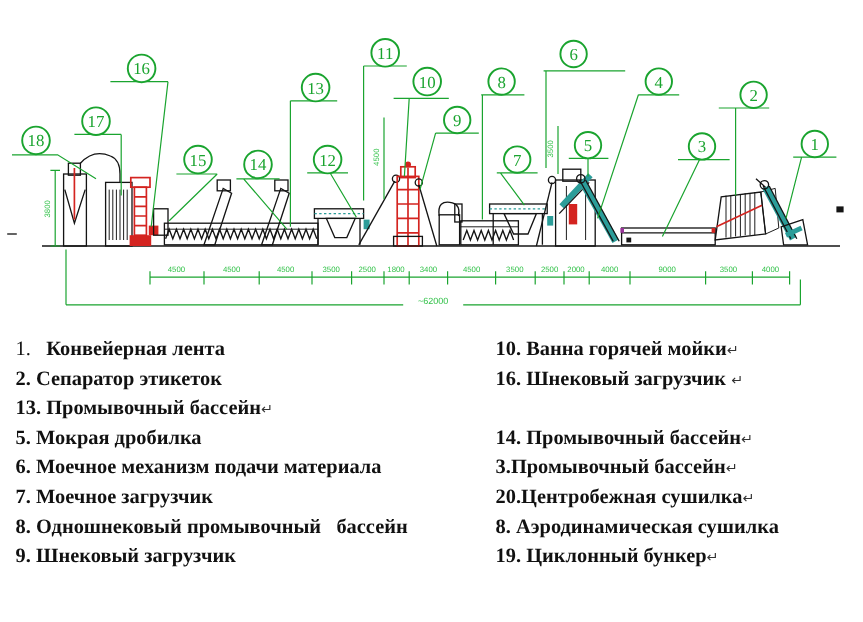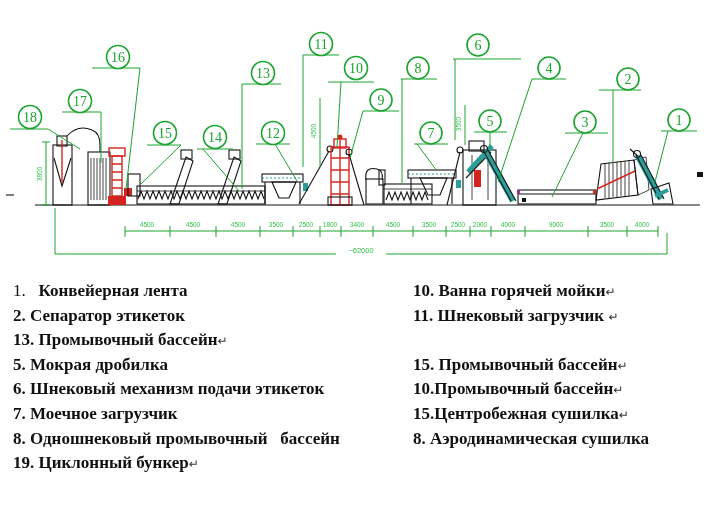--- a/index.html
+++ b/index.html
@@ -293,39 +293,40 @@
   </g>
 </svg>
 
 <div id="legend">
   <div class="lrow row0">
     <span class="lleft"><span class="lnum">1.</span><span>   Конвейерная лента</span></span>
     <span class="lright"><span>10. Ванна горячей мойки</span><span class="mark">↵</span></span>
   </div>
   <div class="lrow">
     <span class="lleft"><span class="lnum">2.</span><span> Сепаратор этикеток</span></span>
-    <span class="lright"><span>11. Шнековый загрузчик </span><span class="mark">↵</span></span>
+    <span class="lright"><span>16. Шнековый загрузчик </span><span class="mark">↵</span></span>
   </div>
   <div class="lrow">
     <span class="lright"><span>13. Промывочный бассейн</span><span class="mark">↵</span></span>
   </div>
   <div class="lrow">
     <span class="lleft"><span class="lnum">5.</span><span> Мокрая дробилка</span></span>
-    <span class="lright"><span>15. Промывочный бассейн</span><span class="mark">↵</span></span>
-  </div>
-  <div class="lrow">
-    <span class="lleft"><span class="lnum">6.</span><span> Шнековый механизм подачи этикеток</span></span>
-    <span class="lright"><span>10.Промывочный бассейн</span><span class="mark">↵</span></span>
+    <span class="lright"><span>14. Промывочный бассейн</span><span class="mark">↵</span></span>
+  </div>
+  <div class="lrow">
+    <span class="lleft"><span class="lnum">6.</span><span> Моечное механизм подачи материала</span></span>
+    <span class="lright"><span>3.Промывочный бассейн</span><span class="mark">↵</span></span>
   </div>
   <div class="lrow">
     <span class="lleft"><span class="lnum">7.</span><span> Моечное загрузчик</span></span>
-    <span class="lright"><span>15.Центробежная сушилка</span><span class="mark">↵</span></span>
+    <span class="lright"><span>20.Центробежная сушилка</span><span class="mark">↵</span></span>
   </div>
   <div class="lrow">
     <span class="lleft"><span class="lnum">8.</span><span> Одношнековый промывочный   бассейн</span></span>
     <span class="lright"><span>8. Аэродинамическая сушилка</span><span class="mark"></span></span>
   </div>
   <div class="lrow">
+    <span class="lleft"><span class="lnum">9.</span><span> Шнековый загрузчик</span></span>
     <span class="lright"><span>19. Циклонный бункер</span><span class="mark">↵</span></span>
   </div>
 </div>
 
 </div>
 
 </body></html>

